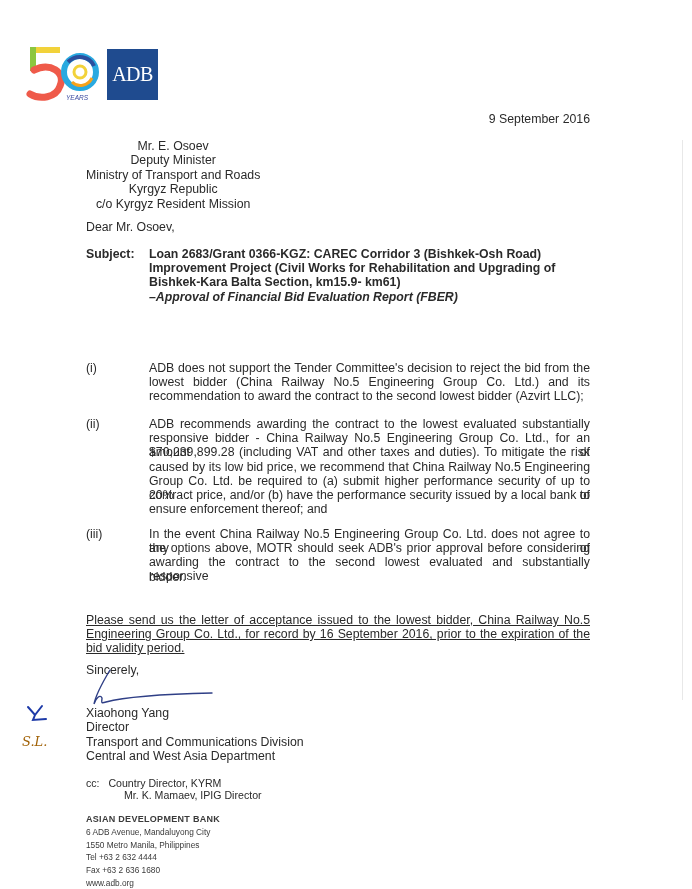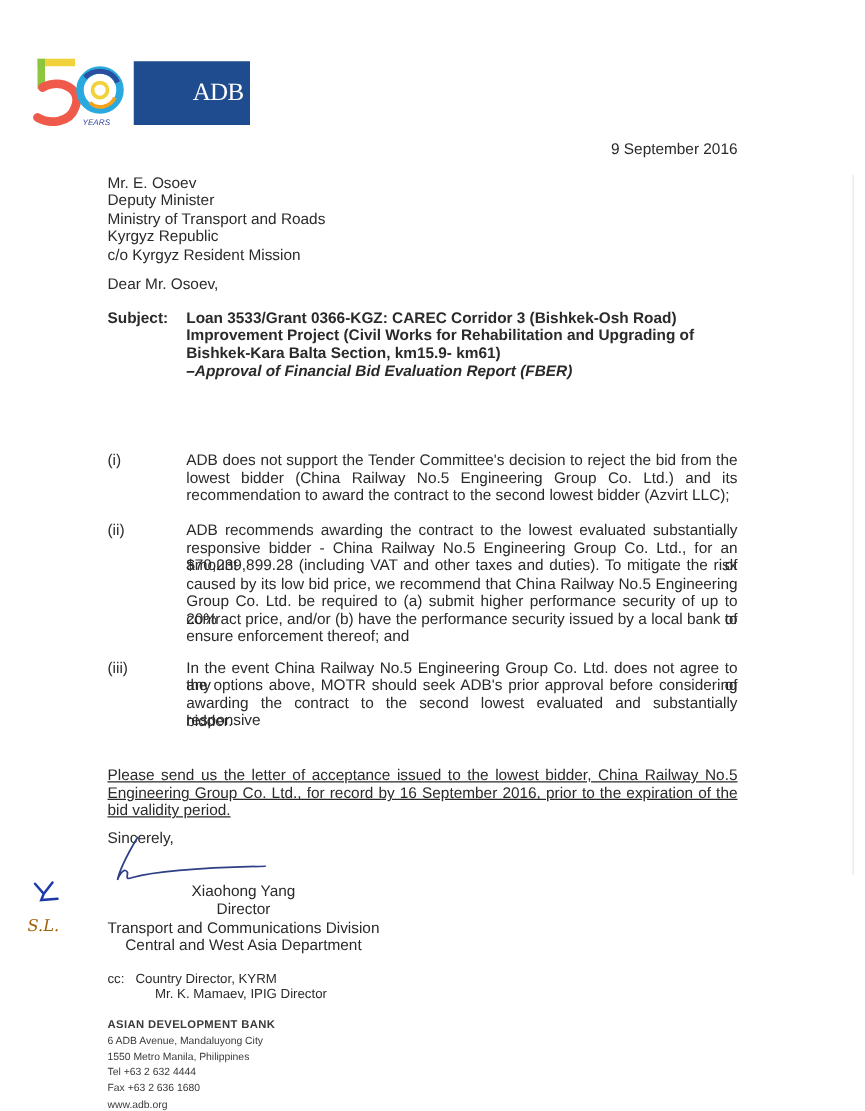--- a/index.html
+++ b/index.html
@@ -2,37 +2,37 @@
 <html><head>
 <meta charset="utf-8">
 <style>
   html, body { margin: 0; padding: 0; background: #ffffff; }
   body { width: 692px; height: 889px; position: relative; overflow: hidden;
          font-family: "Liberation Sans", sans-serif; color: #2a2a2a; }
   .abs { position: absolute; }
   .txt { font-size: 12.3px; line-height: 14px; white-space: nowrap; }
   .logo50 { left: 26px; top: 44px; width: 76px; height: 60px; }
   .adb-box { left: 107px; top: 49px; width: 51px; height: 51px; background: #1f4b8f;
-             display: flex; align-items: center; justify-content: center; padding-left: 42px; }
+             display: flex; align-items: center; justify-content: center; }
   .adb-box span { color: #ffffff; font-family: "Liberation Serif", serif; font-size: 20px; letter-spacing: -0.5px; }
   .date { right: 102px; top: 112px; }
-  .addr { left: 86px; top: 139px; }
+  .addr { left: 86px; top: 139px; text-align: center; }
   .addr div { height: 14.4px; }
   .salutation { left: 86px; top: 220px; }
   .subject-label { left: 86px; top: 247px; font-weight: bold; }
   .subject { left: 149px; top: 247px; font-weight: bold; }
   .subject div { height: 14.2px; }
   .subject .ital { font-style: italic; }
   .para { left: 86px; width: 504px; white-space: normal; text-align: justify; }
   .para .line { display: block; height: 14.2px; white-space: nowrap; }
   .jl { text-align: justify; text-align-last: justify; white-space: normal !important; }
   .item-num { left: 86px; }
   .item-body { left: 149px; width: 441px; }
   .sig-lines { left: 86px; top: 706px; }
-  .sig-lines div { height: 14.4px; text-align: center; }
+  .sig-lines div { height: 14.4px; }
   .cc { left: 86px; top: 777px; font-size: 10.6px; line-height: 12px; }
   .cc2 { left: 124px; top: 789px; font-size: 10.6px; line-height: 12px; }
   .footer { left: 86px; top: 813px; font-size: 8.3px; line-height: 12.8px; color: #3a3a3a; }
   .footer .bank { font-weight: bold; font-size: 9px; letter-spacing: 0.3px; }
   .right-edge { left: 682px; top: 140px; width: 1px; height: 560px; background: #e8e8e8; }
 </style>
 </head>
 <body>
 
 <div class="abs logo50">
@@ -58,21 +58,21 @@
   <div>Deputy Minister</div>
   <div>Ministry of Transport and Roads</div>
   <div>Kyrgyz Republic</div>
   <div>c/o Kyrgyz Resident Mission</div>
 </div>
 
 <div class="abs txt salutation">Dear Mr. Osoev,</div>
 
 <div class="abs txt subject-label">Subject:</div>
 <div class="abs txt subject">
-  <div>Loan 3533/Grant 0366-KGZ: CAREC Corridor 3 (Bishkek-Osh Road)</div>
+  <div>Loan 2683/Grant 0366-KGZ: CAREC Corridor 3 (Bishkek-Osh Road)</div>
   <div>Improvement Project (Civil Works for Rehabilitation and Upgrading of</div>
   <div>Bishkek-Kara Balta Section, km15.9- km61)</div>
   <div class="ital">–Approval of Financial Bid Evaluation Report (FBER)</div>
 </div>
 
 <div class="abs txt para" style="top:318px;">
 </div>
 
 <div class="abs txt item-num" style="top:361px;">(i)</div>
 <div class="abs txt para item-body" style="top:361px;">

